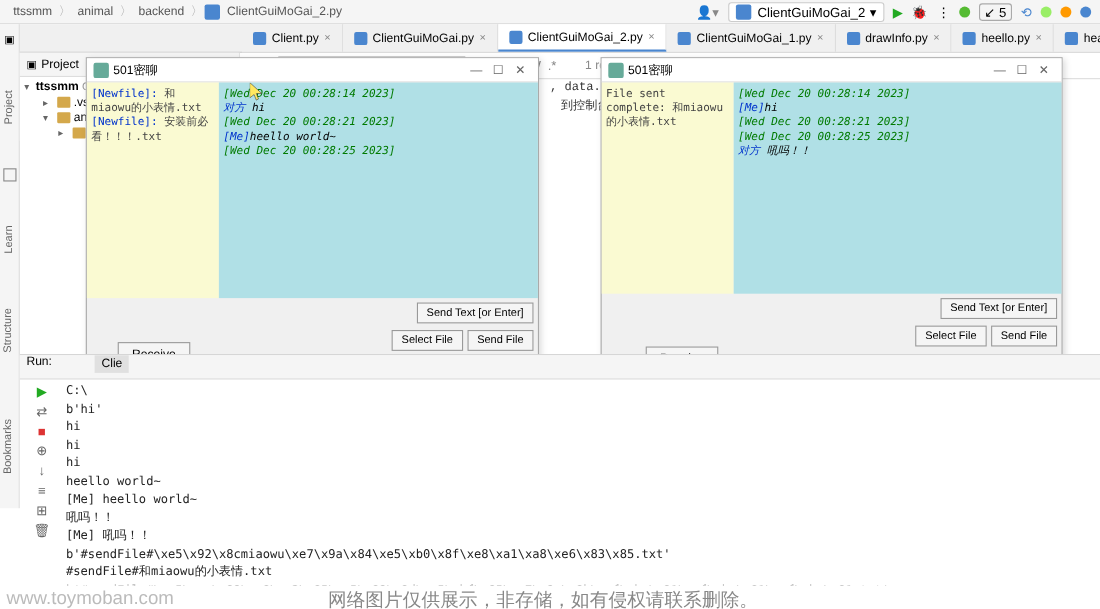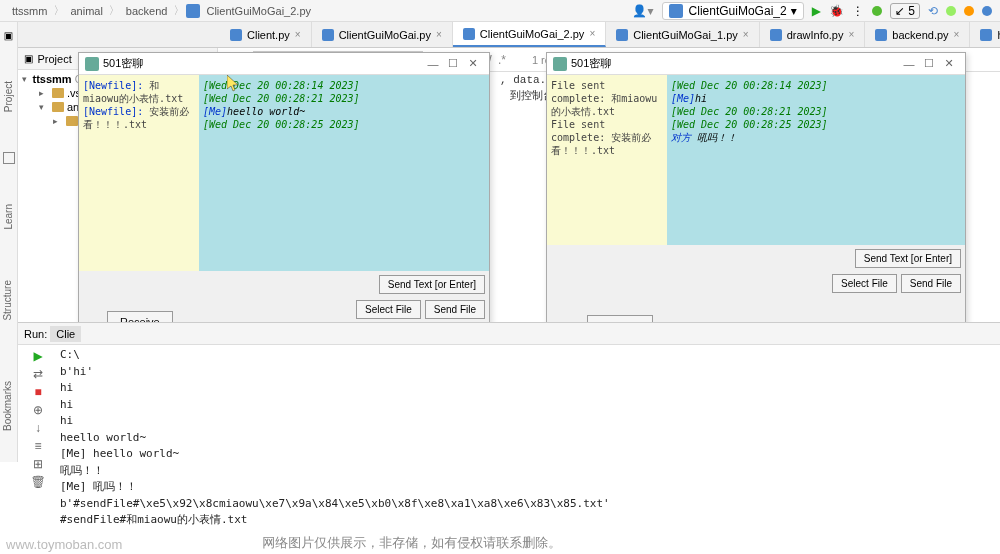--- a/index.html
+++ b/index.html
@@ -62,29 +62,29 @@
     .chat-newfile { color: #0033cc; }
     .chat-newfile-content { color: #444; }
     .chat-buttons { padding: 4px; display: flex; flex-direction: column; align-items: flex-end; gap: 6px; }
     .chat-btn-row { display: flex; gap: 4px; }
     .chat-btn { background: #f5f5f5; border: 1px solid #999; padding: 3px 8px; font-size: 10px; cursor: pointer; }
     .receive-btn { position: absolute; bottom: 6px; left: 28px; background: #f5f5f5; border: 1px solid #999; padding: 4px 12px; font-size: 11px; cursor: pointer; }
     .cursor-icon { position: absolute; width: 14px; height: 18px; }
     
     
     .run-panel { position: absolute; left: 18px; bottom: 22px; right: 0; height: 210px; background: #fff; border-top: 1px solid #ccc; }
-    .run-header { height: 22px; display: flex; align-items: center; padding: 0 6px; background: #f5f5f5; border-bottom: 1px solid #ddd; font-size: 11px; }
+    .run-header { height: 22px; display: flex; align-items: flex-start; padding: 0 6px; background: #f5f5f5; border-bottom: 1px solid #ddd; font-size: 11px; gap: 36px; }
     .run-toolbar { position: absolute; left: 0; top: 22px; width: 40px; height: 180px; display: flex; flex-direction: column; align-items: center; gap: 4px; padding-top: 4px; }
     .run-tool-icon { width: 14px; height: 14px; cursor: pointer; display: flex; align-items: center; justify-content: center; font-size: 12px; color: #666; }
     .run-tool-green { color: #2a2; }
     .run-tool-red { color: #d33; }
     .run-console { position: absolute; left: 42px; top: 24px; right: 4px; bottom: 0; font-family: monospace; font-size: 11px; line-height: 1.5; color: #222; white-space: pre; overflow: hidden; }
     
     
-    .watermark { position: absolute; bottom: 2px; left: 6px; right: 8px; height: 18px; font-size: 13px; color: #bbb; display: flex; align-items: flex-end; }
+    .watermark { position: absolute; bottom: 2px; left: 6px; right: 8px; height: 18px; font-size: 17px; color: #bbb; display: flex; align-items: flex-start; }
     .watermark-text { margin-left: 140px; color: #888; }
     
     
     .far-left-labels { position: absolute; left: 2px; top: 280px; display: flex; flex-direction: column; gap: 60px; }
   </style>
 </head>
 <body>
 
 <div class="breadcrumb-bar">
   <span class="breadcrumb-item">ttssmm</span>
@@ -147,21 +147,21 @@
       <span>ClientGuiMoGai_1.py</span>
       <span class="tab-close">×</span>
     </div>
   <div class="editor-tab">
       <span class="tab-icon"></span>
       <span>drawInfo.py</span>
       <span class="tab-close">×</span>
     </div>
   <div class="editor-tab">
       <span class="tab-icon"></span>
-      <span>backend.py</span>
+      <span>heello.py</span>
       <span class="tab-close">×</span>
     </div>
   <div class="editor-tab">
       <span class="tab-icon"></span>
       <span>health_record.py</span>
     </div>
 
 </div>
 
 <div class="project-panel">
@@ -230,20 +230,21 @@
     <span class="chat-win-btn">☐</span>
     <span class="chat-win-btn">✕</span>
   </div>
   <div class="chat-body" style="height:196px;">
     <div class="chat-left-pane">
       <div><span class="chat-newfile">[Newfile]: </span><span class="chat-newfile-content">和miaowu的小表情.txt</span></div>
       <div><span class="chat-newfile">[Newfile]: </span><span class="chat-newfile-content">安装前必看！！！.txt</span></div>
     </div>
     <div class="chat-right-pane">
       <div><span class="chat-ts">[Wed Dec 20 00:28:14 2023]</span></div>
+      <div><span class="chat-speaker">对方</span> <span class="chat-msg">hi</span></div>
       <div><span class="chat-ts">[Wed Dec 20 00:28:21 2023]</span></div>
       <div><span class="chat-speaker">[Me]</span><span class="chat-msg">heello world~</span></div>
       <div><span class="chat-ts">[Wed Dec 20 00:28:25 2023]</span></div>
       <svg class="cursor-icon" style="left:28px;top:0;">
           <path d="M0 0 L0 14 L4 11 L6 16 L8 15 L6 10 L11 10 Z" fill="#ffe860" stroke="#333" stroke-width="0.5"></path>
         </svg>
     </div>
   </div>
   <div class="chat-buttons">
     <div class="chat-btn-row">
@@ -258,24 +259,23 @@
 </div>
 
 <div class="chat-window" style="left:546px;top:52px;width:420px;height:292px;">
   <div class="chat-titlebar">
     <span class="chat-title-icon"></span>
     <span class="chat-title">501密聊</span>
     <span class="chat-win-btn">—</span>
     <span class="chat-win-btn">☐</span>
     <span class="chat-win-btn">✕</span>
   </div>
-  <div class="chat-body" style="height:170px;">
+  <div class="chat-body" style="height:192px;">
     <div class="chat-left-pane">
       <div style="color:#444;">File sent complete: 和miaowu的小表情.txt</div>
-      <div style="color:#444;">File sent complete: 安装前必看！！！.txt</div>
     </div>
     <div class="chat-right-pane">
       <div><span class="chat-ts">[Wed Dec 20 00:28:14 2023]</span></div>
       <div><span class="chat-speaker">[Me]</span><span class="chat-msg">hi</span></div>
       <div><span class="chat-ts">[Wed Dec 20 00:28:21 2023]</span></div>
       <div><span class="chat-ts">[Wed Dec 20 00:28:25 2023]</span></div>
       <div><span class="chat-speaker">对方</span> <span class="chat-msg">吼吗！！</span></div>
     </div>
   </div>
   <div class="chat-buttons">

